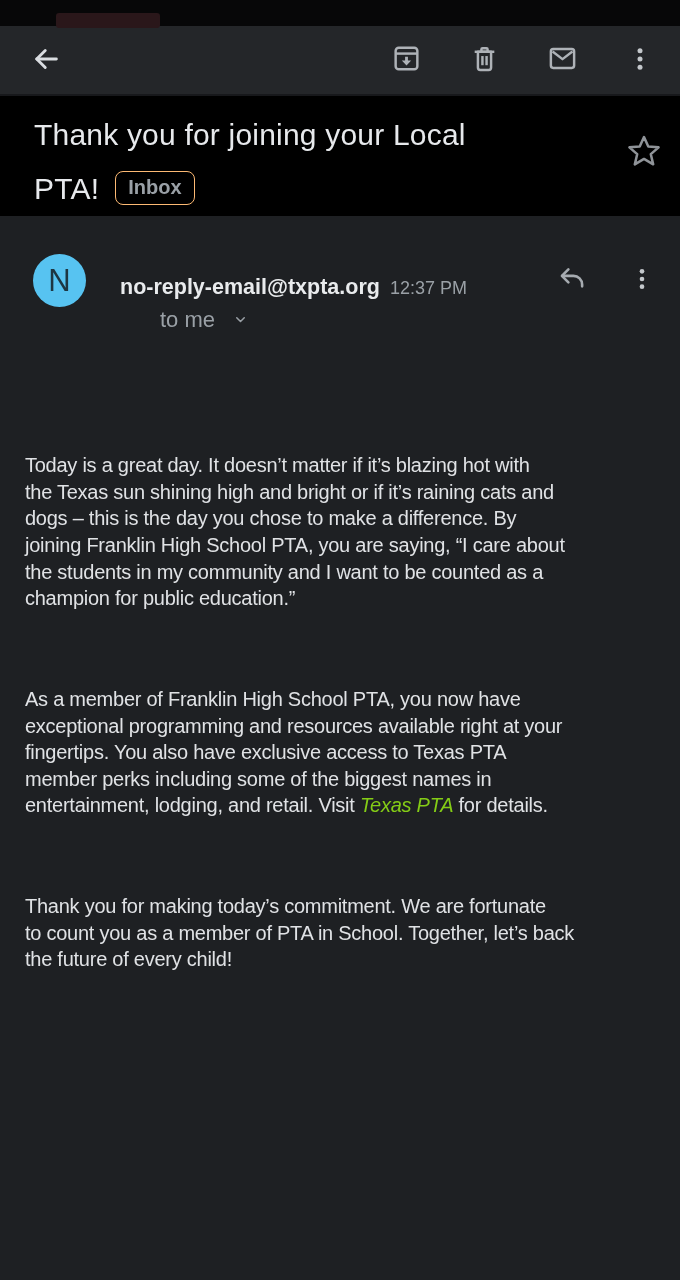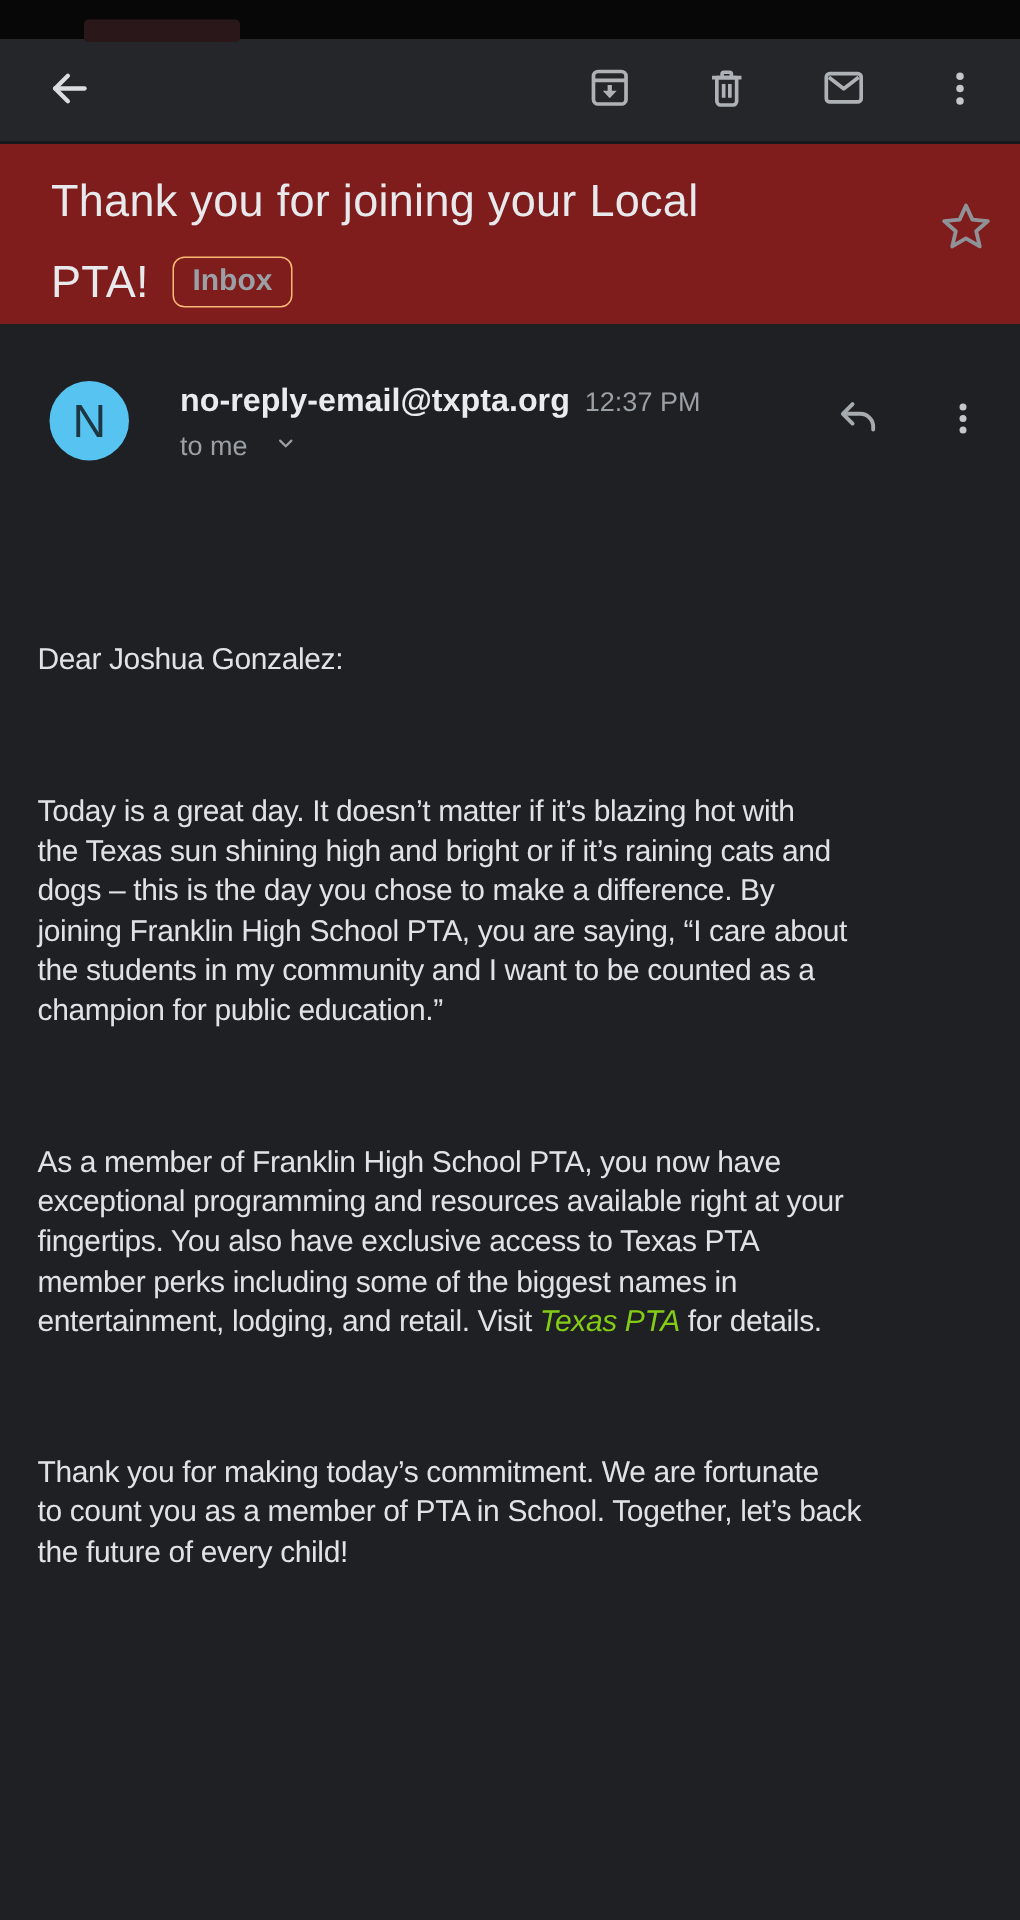--- a/index.html
+++ b/index.html
@@ -20,39 +20,39 @@
   .appbar { height:70px; background:#242629; display:flex; align-items:center;
             padding:0 18px 0 24px; border-bottom:2px solid #17181b; }
   .icon-btn { background:none; border:none; width:44px; height:44px; display:flex;
               align-items:center; justify-content:center; cursor:pointer; flex:0 0 auto; }
   .appbar-spacer { flex:1; }
   .appbar-actions { display:flex; gap:34px; align-items:center; }
   svg.stroke { fill:none; stroke:#aeb2b7; stroke-width:1.9; }
   svg.brighter { stroke:#dadde1; stroke-width:2.3; }
 
   
-  .subject-wrap { position:relative; padding:12px 86px 0 34px; background:#7f1d1d; }
+  .subject-wrap { position:relative; padding:12px 86px 0 34px; background:#000000; }
   .subject-line { font-size:30px; line-height:54px; font-weight:400; color:#e7e9ec;
                   letter-spacing:.2px; white-space:nowrap; }
   .chip { display:inline-block; border:1px solid #fdba74; border-radius:8px;
           color:#9aa0a6; font-size:20px; line-height:1; padding:5px 12px 7px;
           margin-left:16px; vertical-align:5px; white-space:nowrap; }
   .star-btn { position:absolute; right:14px; top:34px; }
 
   
   .sender-row { display:flex; align-items:flex-start; margin:38px 16px 0 33px; }
   .avatar { width:53px; height:53px; border-radius:50%; background:#57c3f1;
             color:#1d3642; font-size:31px; display:flex; align-items:center;
             justify-content:center; flex:0 0 auto; cursor:pointer; }
   .sender-meta { margin-left:34px; flex:1; min-width:0; padding-top:1px; }
-  .sender-line1 { display:flex; align-items:baseline; white-space:nowrap; }
+  .sender-line1 { display:flex; align-items:baseline; white-space:nowrap;margin-top:20px; }
   .sender-email { font-size:21.5px; font-weight:700; color:#e9ebed; }
   .sender-time { font-size:18px; color:#9aa0a6; margin-left:10px; font-weight:400; }
   .sender-line2 { margin-top:7px; display:flex; align-items:center; gap:18px;
-                  font-size:18px; color:#9aa0a6; cursor:pointer; width:max-content; }
+                  font-size:22px; color:#9aa0a6; cursor:pointer; width:max-content;margin-left:40px; }
   .sender-actions { display:flex; gap:26px; margin-top:4px; }
 
   
   .email-body { padding:66px 20px 0 25px; font-size:20px; line-height:26.6px;
                 color:#e0e2e5; letter-spacing:-0.25px; white-space:pre; }
   .email-body p { margin:0 0 21px; }
   .inline-link { color:#84cc16; text-decoration:none; cursor:pointer;font-style:italic; }
 </style>
 </head>
 <body>
@@ -161,21 +161,20 @@
             <circle cx="12" cy="5.4" r="2"></circle>
               <circle cx="12" cy="12" r="2"></circle>
               <circle cx="12" cy="18.6" r="2"></circle>
           </svg>
         </span>
       </button>
     </div>
   </section>
 
   <section class="email-body">
-    <p>Dear Joshua Gonzalez:</p>
     <p>Today is a great day. It doesn’t matter if it’s blazing hot with
 the Texas sun shining high and bright or if it’s raining cats and
 dogs – this is the day you chose to make a difference. By
 joining Franklin High School PTA, you are saying, “I care about
 the students in my community and I want to be counted as a
 champion for public education.”</p>
     <p><span>As a member of Franklin High School PTA, you now have
 exceptional programming and resources available right at your
 fingertips. You also have exclusive access to Texas PTA
 member perks including some of the biggest names in

